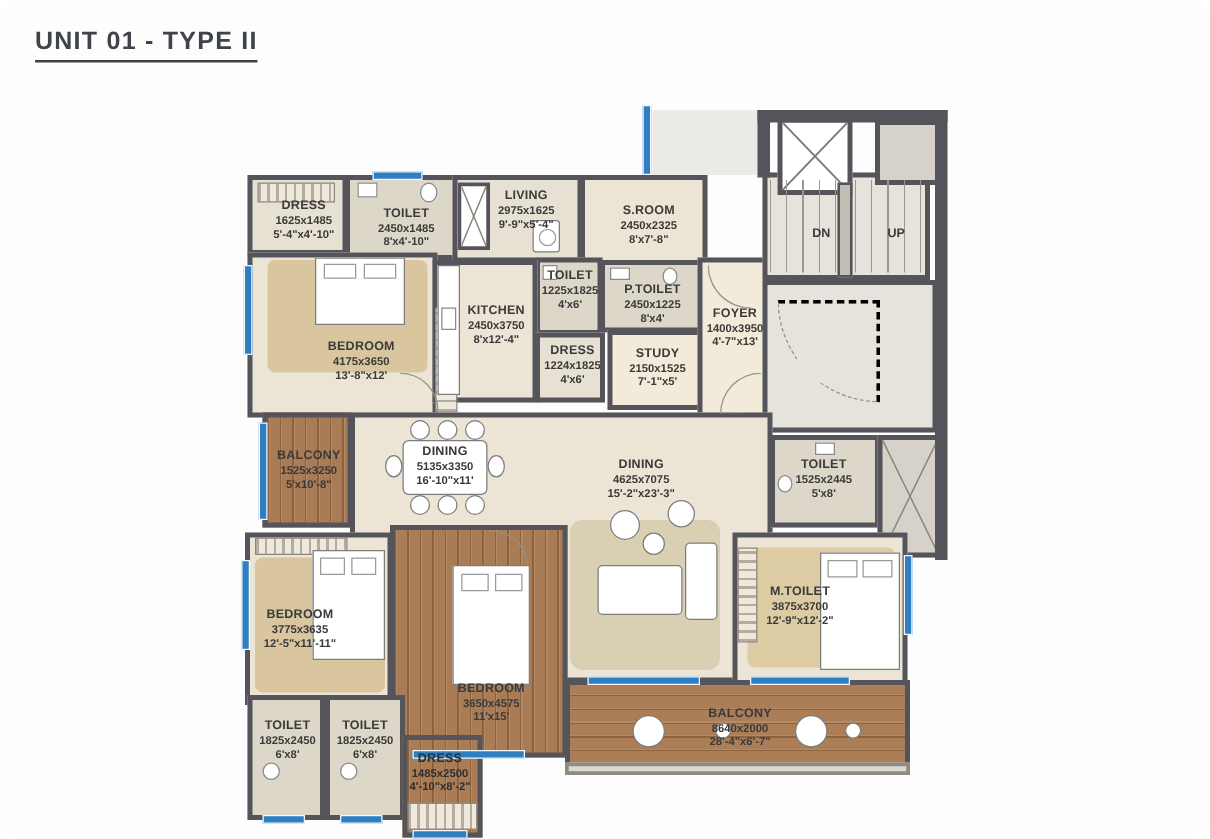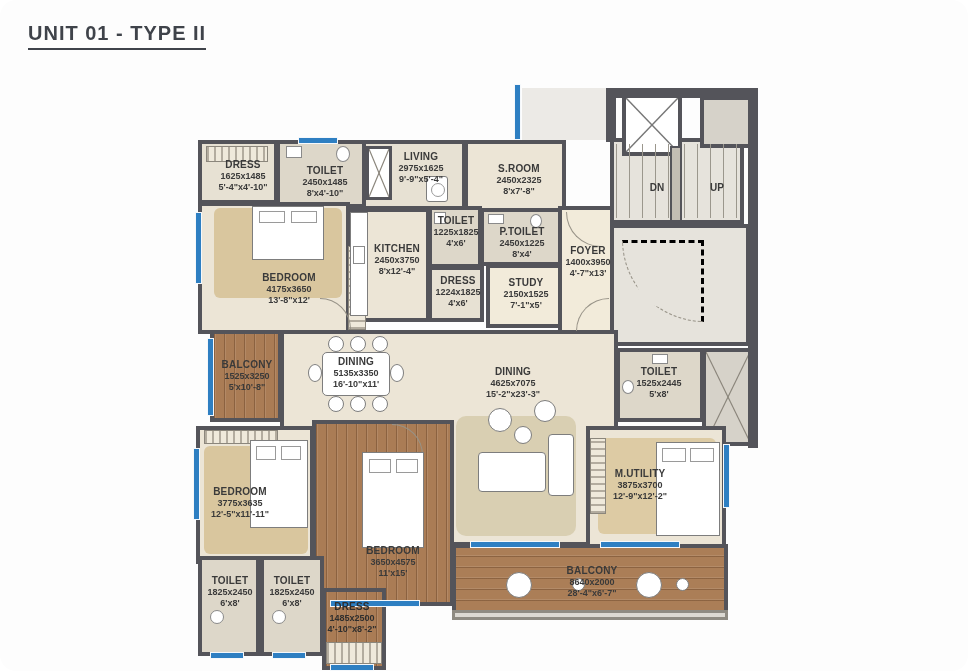--- a/index.html
+++ b/index.html
@@ -264,21 +264,21 @@
     <div class="lname">BEDROOM</div>
     <div class="ldim">3775x3635</div>
     <div class="ldim">12'-5"x11'-11"</div>
   </div>
   <div class="lbl" style="left:393px;top:562px;">
     <div class="lname">BEDROOM</div>
     <div class="ldim">3650x4575</div>
     <div class="ldim">11'x15'</div>
   </div>
   <div class="lbl" style="left:640px;top:485px;">
-    <div class="lname">M.UTILITY</div>
+    <div class="lname">M.TOILET</div>
     <div class="ldim">3875x3700</div>
     <div class="ldim">12'-9"x12'-2"</div>
   </div>
   <div class="lbl" style="left:230px;top:592px;">
     <div class="lname">TOILET</div>
     <div class="ldim">1825x2450</div>
     <div class="ldim">6'x8'</div>
   </div>
   <div class="lbl" style="left:292px;top:592px;">
     <div class="lname">TOILET</div>

